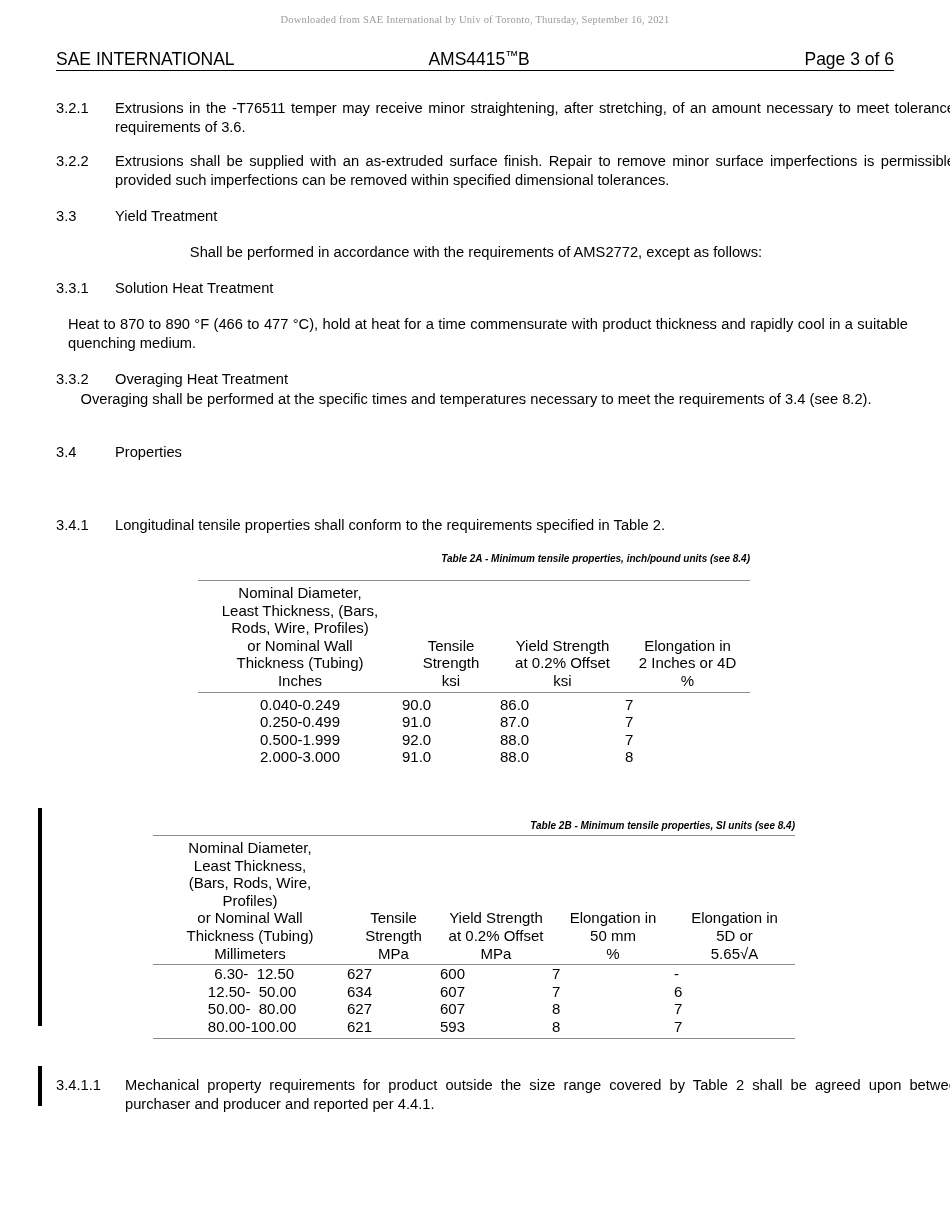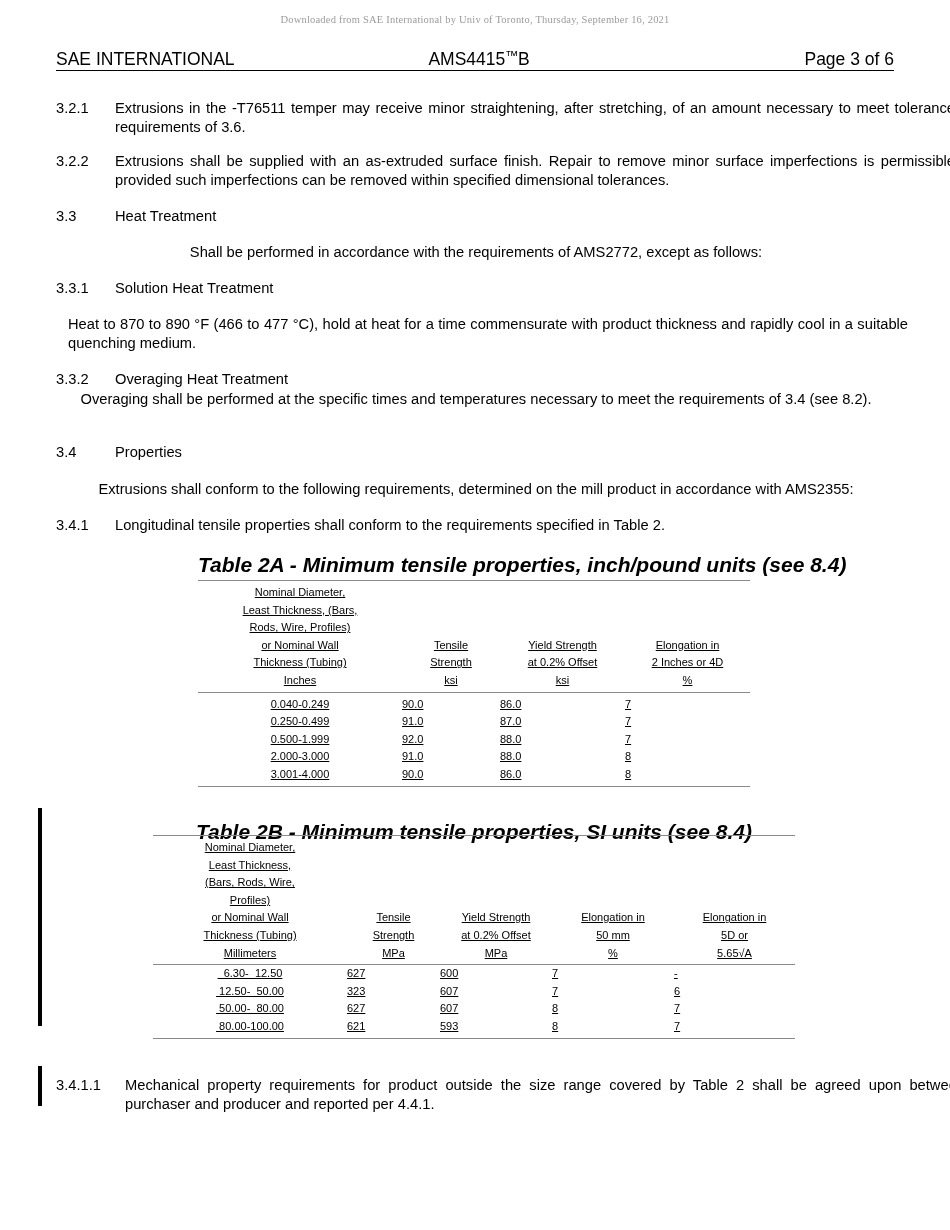--- a/index.html
+++ b/index.html
@@ -102,32 +102,31 @@
   .change-bar {
     position: absolute;
     left: 38px;
     width: 4px;
     background: #000;
   }
 
   
   .table-caption {
     position: absolute;
-    font-size: 21px;
+    font-size: 10px;
     font-weight: bold;
     font-style: italic;
-    text-align: center;
+    text-align: right;
     white-space: nowrap;
   }
   .tbl {
     position: absolute;
     border-collapse: collapse;
-    font-size: 11px;
+    font-size: 15px;
     line-height: 17.6px;
-    text-decoration: underline;
   }
   .tbl td, .tbl th {
     padding: 0;
     font-weight: normal;
     vertical-align: bottom;
   }
   .rule-top td   { border-top: 1.4px solid #8a8a8a; }
   .rule-mid td   { border-bottom: 1.4px solid #8a8a8a; }
   .rule-bot td   { border-bottom: 1.4px solid #8a8a8a; }
 
@@ -152,35 +151,34 @@
   <div class="doc-header">
     <span class="hdr-left">SAE INTERNATIONAL</span>
     <span class="hdr-center"><span>AMS4415</span><span class="tm">™</span><span>B</span></span>
     <span class="hdr-right">Page 3 of 6</span>
   </div>
 
   <div class="block numbered" style="top:99px;"><span class="num">3.2.1</span><span>Extrusions in the -T76511 temper may receive minor straightening, after stretching, of an amount necessary to meet tolerance requirements of 3.6.</span></div>
 
   <div class="block numbered" style="top:152px;"><span class="num">3.2.2</span><span>Extrusions shall be supplied with an as-extruded surface finish. Repair to remove minor surface imperfections is permissible provided such imperfections can be removed within specified dimensional tolerances.</span></div>
 
-  <div class="block heading" style="top:207px;"><span class="num">3.3</span><span>Heat Treatment</span></div>
+  <div class="block heading" style="top:207px;"><span class="num">3.3</span><span>Yield Treatment</span></div>
 
   <div class="block plain nojust" style="top:243px;">Shall be performed in accordance with the requirements of AMS2772, except as follows:</div>
 
   <div class="block heading" style="top:279px;"><span class="num">3.3.1</span><span>Solution Heat Treatment</span></div>
 
   <div class="block plain" style="top:315px;margin-left:12px;">Heat to 870 to 890 °F (466 to 477 °C), hold at heat for a time commensurate with product thickness and rapidly cool in a suitable quenching medium.</div>
 
   <div class="block heading" style="top:370px;"><span class="num">3.3.2</span><span>Overaging Heat Treatment</span></div>
 
   <div class="block plain nojust" style="top:390px;">Overaging shall be performed at the specific times and temperatures necessary to meet the requirements of 3.4 (see 8.2).</div>
 
   <div class="block heading" style="top:443px;"><span class="num">3.4</span><span>Properties</span></div>
 
-  <div class="block plain nojust" style="top:480px;">Extrusions shall conform to the following requirements, determined on the mill product in accordance with AMS2355:</div>
 
   <div class="block numbered nojust" style="top:516px;"><span class="num">3.4.1</span><span>Longitudinal tensile properties shall conform to the requirements specified in Table 2.</span></div>
 
   <div class="table-caption" style="top:553px; left:198px; width:552px;">Table 2A - Minimum tensile properties, inch/pound units (see 8.4)</div>
 
   <table class="tbl" style="top:580px; left:198px; width:552px;">
     <colgroup>
       <col style="width:204px">
       <col style="width:98px">
       <col style="width:125px">
@@ -227,26 +225,20 @@
       <tr>
         <td class="data-cell firstcol">0.500-1.999</td>
         <td class="data-cell">92.0</td>
         <td class="data-cell">88.0</td>
         <td class="data-cell">7</td>
       </tr>
       <tr>
         <td class="data-cell firstcol">2.000-3.000</td>
         <td class="data-cell">91.0</td>
         <td class="data-cell">88.0</td>
-        <td class="data-cell">8</td>
-      </tr>
-      <tr class="rule-bot pad-bot">
-        <td class="data-cell firstcol">3.001-4.000</td>
-        <td class="data-cell">90.0</td>
-        <td class="data-cell">86.0</td>
         <td class="data-cell">8</td>
       </tr>
     </tbody>
   </table>
 
   <div class="change-bar" style="top:808px; height:218px;"></div>
 
   <div class="table-caption" style="top:808px; left:153px; width:642px;margin-top:12px;">Table 2B - Minimum tensile properties, SI units (see 8.4)</div>
 
   <table class="tbl" style="top:835px; left:153px; width:642px;">
@@ -291,21 +283,21 @@
       </tr>
       <tr>
         <td class="data-cell sizecol">  6.30-  12.50</td>
         <td class="data-cell">627</td>
         <td class="data-cell">600</td>
         <td class="data-cell">7</td>
         <td class="data-cell">-</td>
       </tr>
       <tr>
         <td class="data-cell sizecol"> 12.50-  50.00</td>
-        <td class="data-cell">323</td>
+        <td class="data-cell">634</td>
         <td class="data-cell">607</td>
         <td class="data-cell">7</td>
         <td class="data-cell">6</td>
       </tr>
       <tr>
         <td class="data-cell sizecol"> 50.00-  80.00</td>
         <td class="data-cell">627</td>
         <td class="data-cell">607</td>
         <td class="data-cell">8</td>
         <td class="data-cell">7</td>

